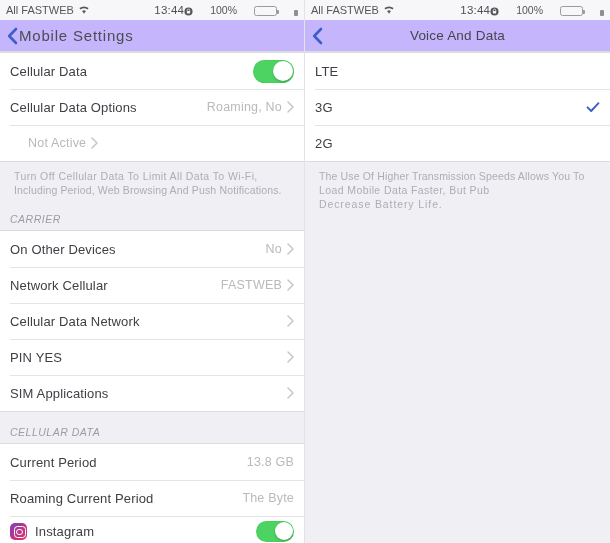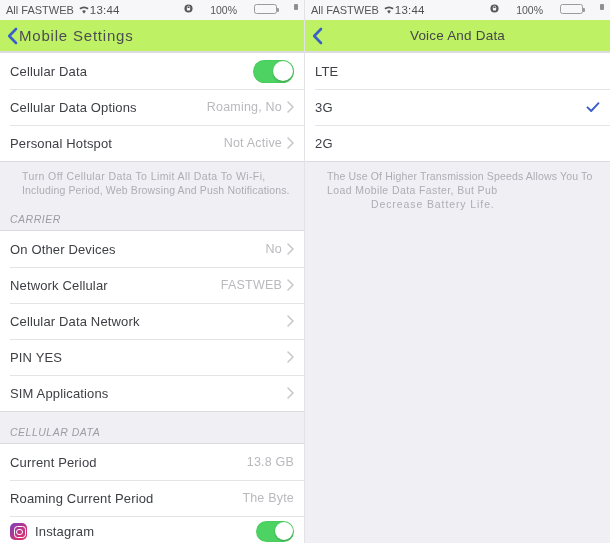--- a/index.html
+++ b/index.html
@@ -13,39 +13,39 @@
   .screen { width: 305px; height: 543px; position: relative; background: #efeff4; overflow: hidden; }
   .screen.left { border-right: 1px solid #e2e2e7; }
 
   
   .statusbar {
     height: 20px; display: flex; align-items: center;
     padding: 0 6px; font-size: 11px; color: #55565a;
     background: #f7f7f9;
   }
   .sb-left { display: flex; align-items: center; gap: 4px; flex: 0 0 auto; }
-  .sb-center { flex: 1; text-align: left; font-size: 11.5px; color: #4f5055; letter-spacing: .2px; }
-  .sb-right { display: flex; align-items: flex-start; gap: 17px; flex: 0 0 auto; }
+  .sb-center { flex: 1; text-align: right; font-size: 11.5px; color: #4f5055; letter-spacing: .2px; }
+  .sb-right { display: flex; align-items: flex-end; gap: 17px; flex: 0 0 auto; }
   .sb-pct { font-size: 10.5px; color: #55565a; }
   .wifi-ico { width: 12px; height: 10px; display: block; }
   .lock-ico { width: 9px; height: 9px; display: block; }
   .batt {
     width: 23px; height: 10px; border: 1px solid #9a9aa0;
     border-radius: 2.5px; position: relative; padding: 1px;
   }
   .batt::after {
     content: ""; position: absolute; right: -3px; top: 3px;
     width: 2px; height: 4px; background: #9a9aa0; border-radius: 0 1px 1px 0;
   }
   .batt-fill { height: 100%; background: #4cd362; border-radius: 1px; }
   .batt-plug { width: 4px; height: 6px; background: #8e8e93; border-radius: 1px; }
 
   
   .navbar {
-    height: 32px; background: #bef264;
+    height: 32px; background: #c4b5fd;
     border-bottom: 1px solid #dcdce0;
     display: flex; align-items: center; position: relative;
   }
   .nav-back {
     display: flex; align-items: center; gap: 1px;
     padding-left: 7px; cursor: pointer; z-index: 2;
   }
   .chev-back { width: 11px; height: 18px; display: block; }
   .nav-title-inline {
     font-size: 15px; color: #4c4d52; letter-spacing: .8px;
@@ -65,26 +65,26 @@
   .row + .row::before {
     content: ""; position: absolute; left: 10px; right: 0; top: 0;
     height: 1px; background: #e4e4e8;
   }
   .row-label { font-size: 13px; color: #3f4045; letter-spacing: .15px; white-space: nowrap; }
   .row-right { display: flex; align-items: center; gap: 5px; }
   .row-value { font-size: 12.5px; color: #b9b9be; letter-spacing: .2px; white-space: nowrap; margin-left: 18px; }
   .chev-r { width: 7px; height: 12px; display: block; flex: 0 0 auto; }
 
   .footer-note {
-    padding: 7px 10px 2px 22px;
+    padding: 7px 10px 2px 14px;
     font-size: 10.5px; line-height: 14px; color: #adadb4;
     letter-spacing: .15px;
   }
   .footer-note .ln2 { letter-spacing: .4px; }
-  .footer-note .ln3 { letter-spacing: .9px; margin-left: 44px; }
+  .footer-note .ln3 { letter-spacing: .9px; }
   .section-header {
     padding: 14px 10px 5px 10px;
     font-size: 10.5px; color: #9c9ca3; letter-spacing: .5px; font-style: italic;
   }
 
   
   .switch {
     width: 41px; height: 23px; border-radius: 12px;
     background: #4cd362; position: relative; flex: 0 0 auto;
     box-shadow: inset 0 0 0 1px rgba(0,0,0,.03);
@@ -164,21 +164,20 @@
       <div class="row">
         <span class="row-label">Cellular Data Options</span>
         <span class="row-right">
           <span class="row-value">Roaming, No</span>
           <svg class="chev-r" viewBox="0 0 7 12">
               <path d="M1 1 L6 6 L1 11" stroke="#c7c7cc" stroke-width="1.5" fill="none" stroke-linecap="round" stroke-linejoin="round"></path>
             </svg>
         </span>
       </div>
       <div class="row">
-        <span class="row-label">Personal Hotspot</span>
         <span class="row-right">
           <span class="row-value">Not Active</span>
           <svg class="chev-r" viewBox="0 0 7 12">
               <path d="M1 1 L6 6 L1 11" stroke="#c7c7cc" stroke-width="1.5" fill="none" stroke-linecap="round" stroke-linejoin="round"></path>
             </svg>
         </span>
       </div>
     </div>
 
     <div class="footer-note">

